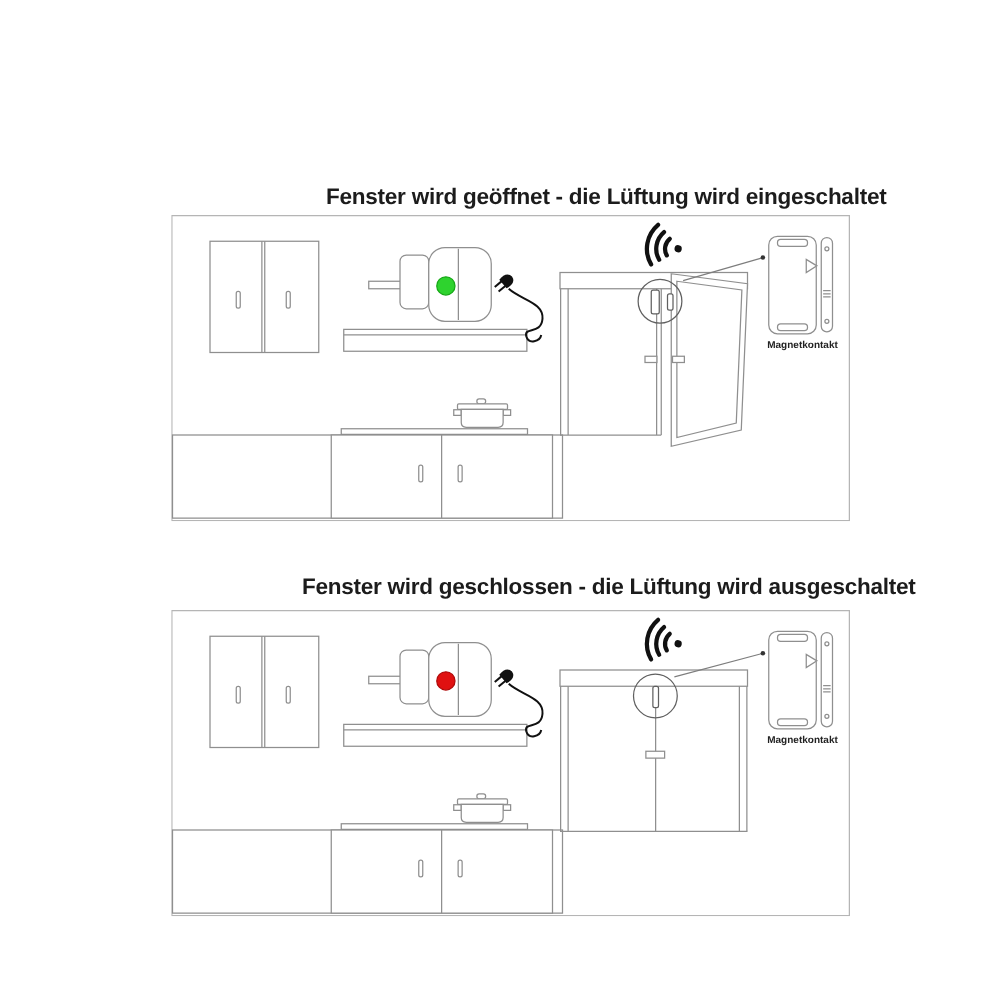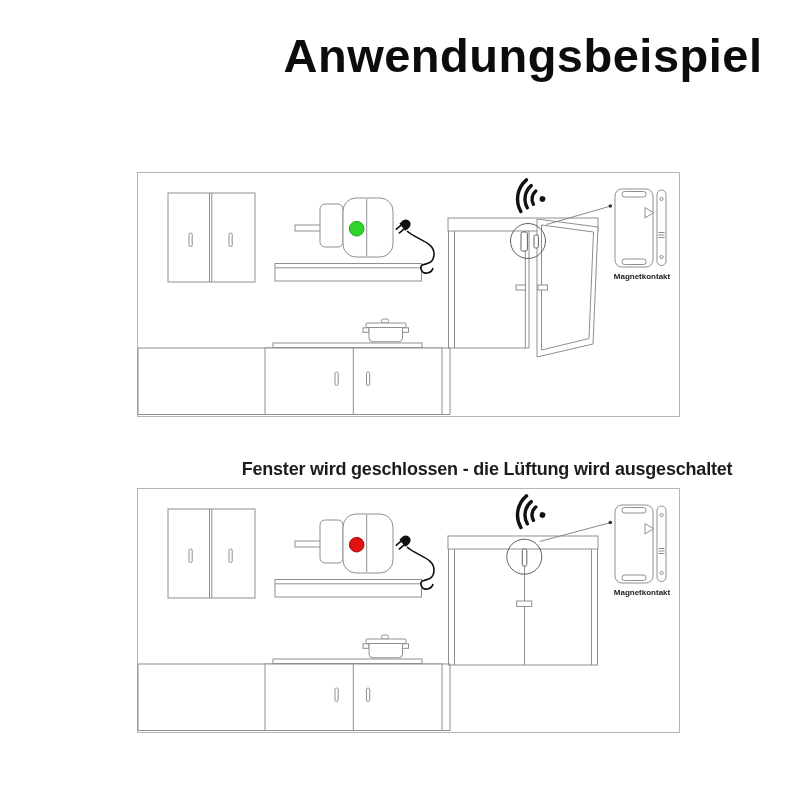--- a/index.html
+++ b/index.html
@@ -16,22 +16,22 @@
   #diagram-1{top:172px;}
   #diagram-2{top:488px;}
   svg{display:block;}
   svg text{font-family:"Liberation Sans", sans-serif;font-weight:bold;}
 </style>
 </head>
 <body>
 
 <div id="canvas">
 
-  <div id="title">Anwendungsbeispiel</div>
-
+
+  <div id="caption-1" class="caption">Fenster wird geöffnet - die Lüftung wird eingeschaltet</div>
 
   <svg id="diagram-1" class="diagram" viewBox="0 0 543 245">
     <g fill="none" stroke="#8f8f8f" stroke-width="1">
       <rect x="0.5" y="0.5" width="542" height="244" stroke="#b5b5b5"></rect>
 
       <g>
         <rect x="31" y="21" width="87" height="89" fill="#fff"></rect>
         <line x1="72.5" y1="21" x2="72.5" y2="110"></line>
         <line x1="74.8" y1="21" x2="74.8" y2="110"></line>
         <rect x="52" y="61" width="3.2" height="13.5" rx="1.5"></rect>

